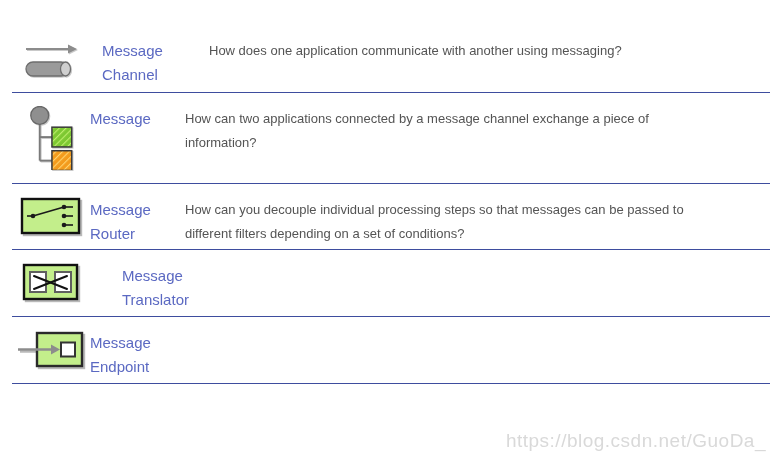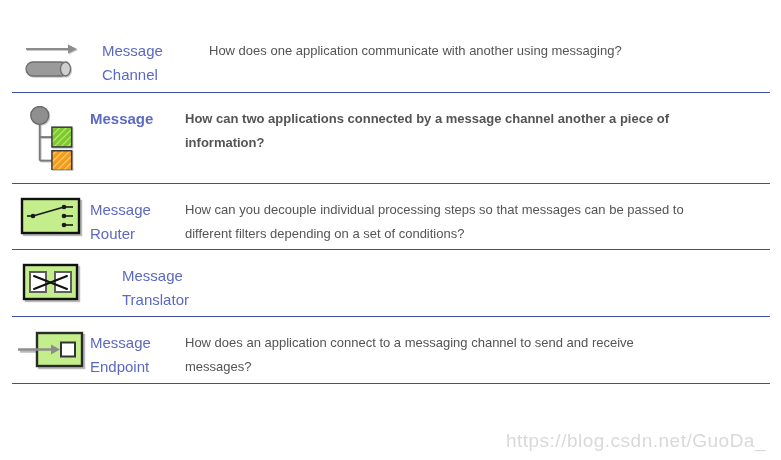--- a/index.html
+++ b/index.html
@@ -14,21 +14,21 @@
     position: absolute;
     top: 25px; left: 12px;
     width: 758px;
   }
   .row {
     display: flex;
     box-sizing: border-box;
     border-bottom: 1.5px solid var(--divider, #3e4d9e);
   }
   .row:nth-child(1) { min-height: 68px; gap: 12px; }
-  .row:nth-child(2) { min-height: 91px; font-weight: bold; }
+  .row:nth-child(2) { min-height: 91px; }
   .row:nth-child(3) { min-height: 66px; }
   .row:nth-child(4) { min-height: 67px; gap: 32px; }
   .row:nth-child(5) { min-height: 67px; }
   .row:nth-child(6) { min-height: 67px; justify-content: space-between; }
   .icon-cell {
     width: 78px;
     display: flex;
     align-items: center;
     justify-content: center;
     flex-shrink: 0;
@@ -98,21 +98,21 @@
       <svg class="soft-shadow" width="48" height="64" viewBox="0 0 50 68">
         <line x1="13" y1="18" x2="13" y2="58" stroke="#7a7a7a" stroke-width="2"></line>
         <line x1="13" y1="33" x2="26" y2="33" stroke="#7a7a7a" stroke-width="2"></line>
         <line x1="13" y1="58" x2="26" y2="58" stroke="#7a7a7a" stroke-width="2"></line>
         <circle cx="13" cy="10" r="9.5" fill="#8f8f8f" stroke="#686868" stroke-width="1.4"></circle>
         <rect x="26" y="22.5" width="21" height="21" fill="url(#hatchG)" stroke="#3a3a3a" stroke-width="1.6"></rect>
         <rect x="26" y="47.5" width="21" height="21" fill="url(#hatchO)" stroke="#3a3a3a" stroke-width="1.6"></rect>
       </svg>
     </div>
     <a class="name-cell">Message</a>
-    <div class="desc-cell">How can two applications connected by a message channel another a piece of
+    <div class="desc-cell">How can two applications connected by a message channel exchange a piece of
 information?</div>
   </div>
 
 
   <div class="row">
     <div class="icon-cell">
       <svg class="shadowed" width="62" height="40" viewBox="0 0 62 40">
         <rect x="2" y="2" width="57" height="34" fill="#c3ee8b" stroke="#111111" stroke-width="2.4"></rect>
         <line x1="7" y1="19" x2="13" y2="19" stroke="#1a1a1a" stroke-width="1.6"></line>
         <line x1="13" y1="19" x2="44" y2="10" stroke="#1a1a1a" stroke-width="1.6"></line>
@@ -146,19 +146,17 @@
   <div class="row">
     <div class="icon-cell">
       <svg class="shadowed" width="66" height="40" viewBox="0 0 66 40">
         <rect x="19" y="3" width="45" height="33" fill="#c3ee8b" stroke="#2a2a2a" stroke-width="2.4"></rect>
         <line x1="0" y1="19.5" x2="33" y2="19.5" stroke="#8c8c8c" stroke-width="2.4"></line>
         <polygon points="33,14.5 42,19.5 33,24.5" fill="#8c8c8c"></polygon>
         <rect x="43" y="12.5" width="14" height="14" fill="#ffffff" stroke="#333333" stroke-width="2"></rect>
       </svg>
     </div>
     <a class="name-cell">Message Endpoint</a>
-    <div class="desc-cell">How does an application connect to a messaging channel to send and receive
-messages?</div>
   </div>
 
 </div>
 
 <div class="watermark">https://blog.csdn.net/GuoDa_</div>
 
 </body></html>

